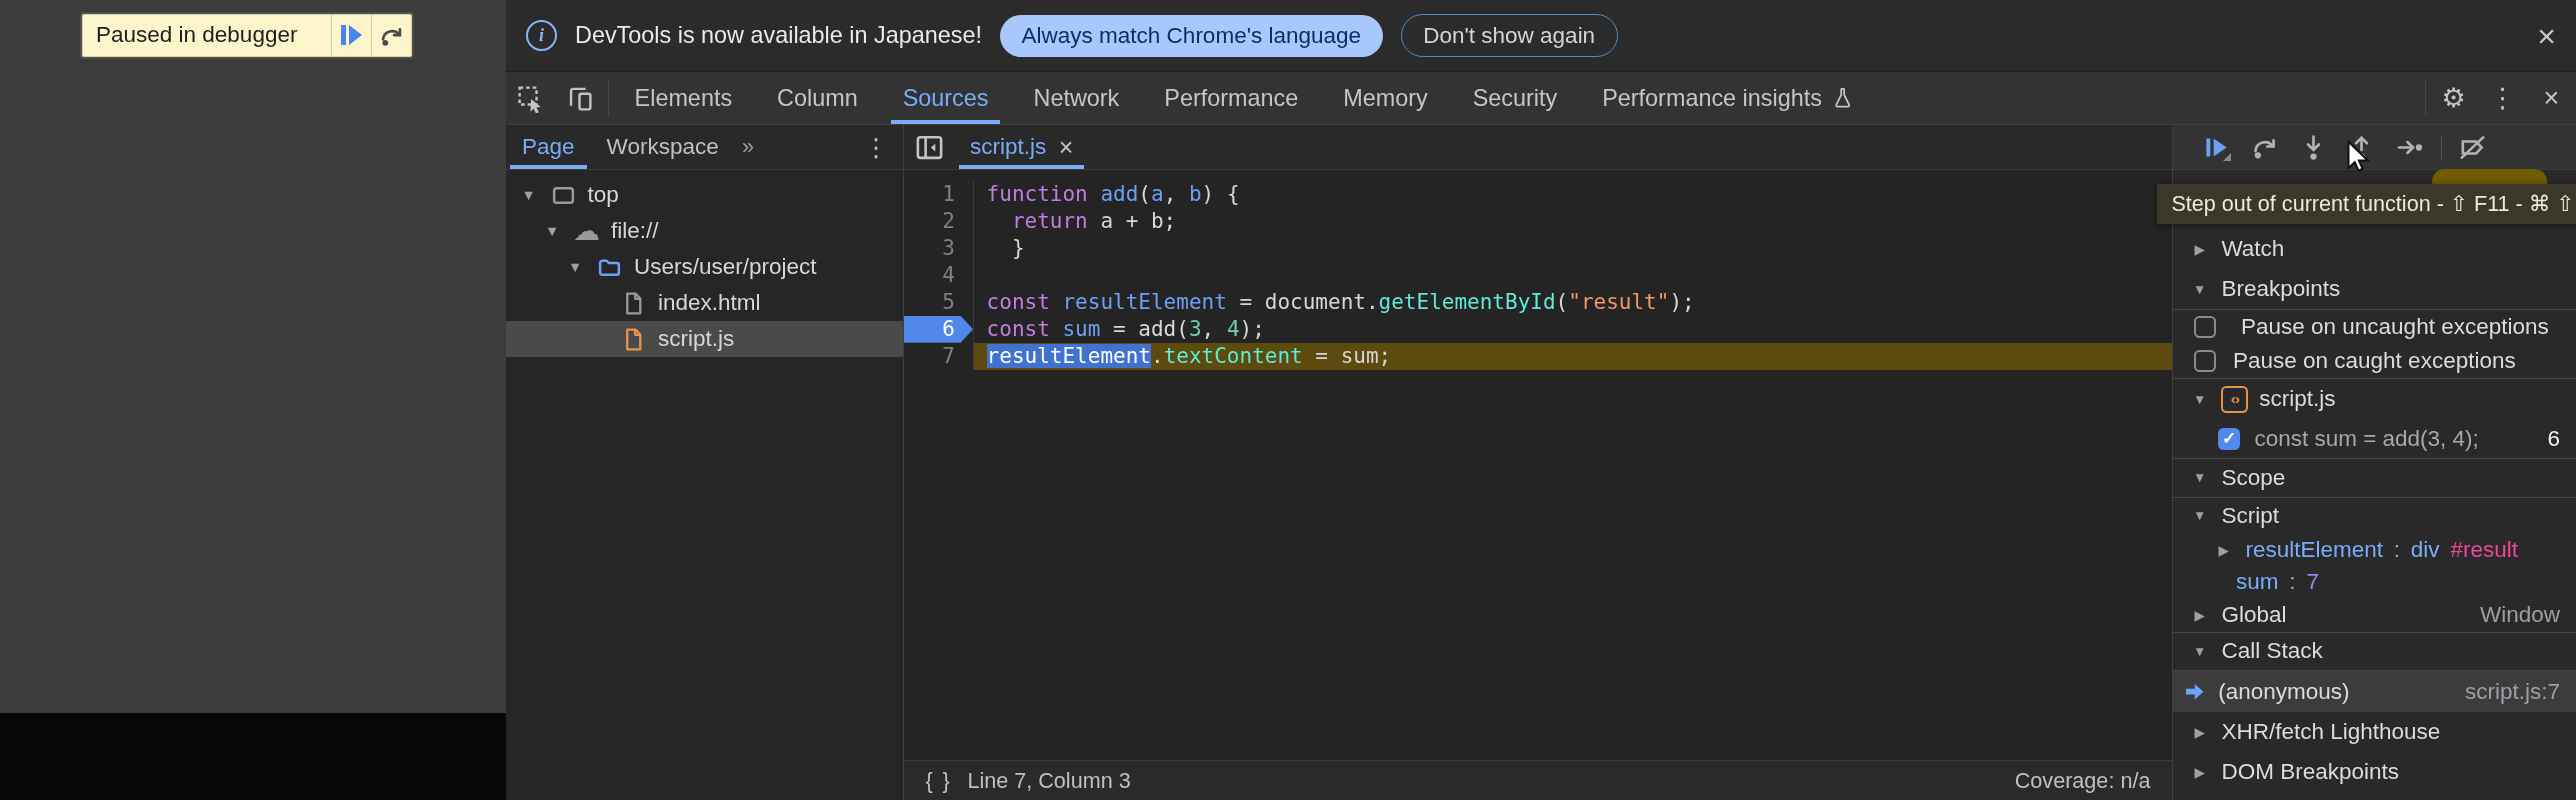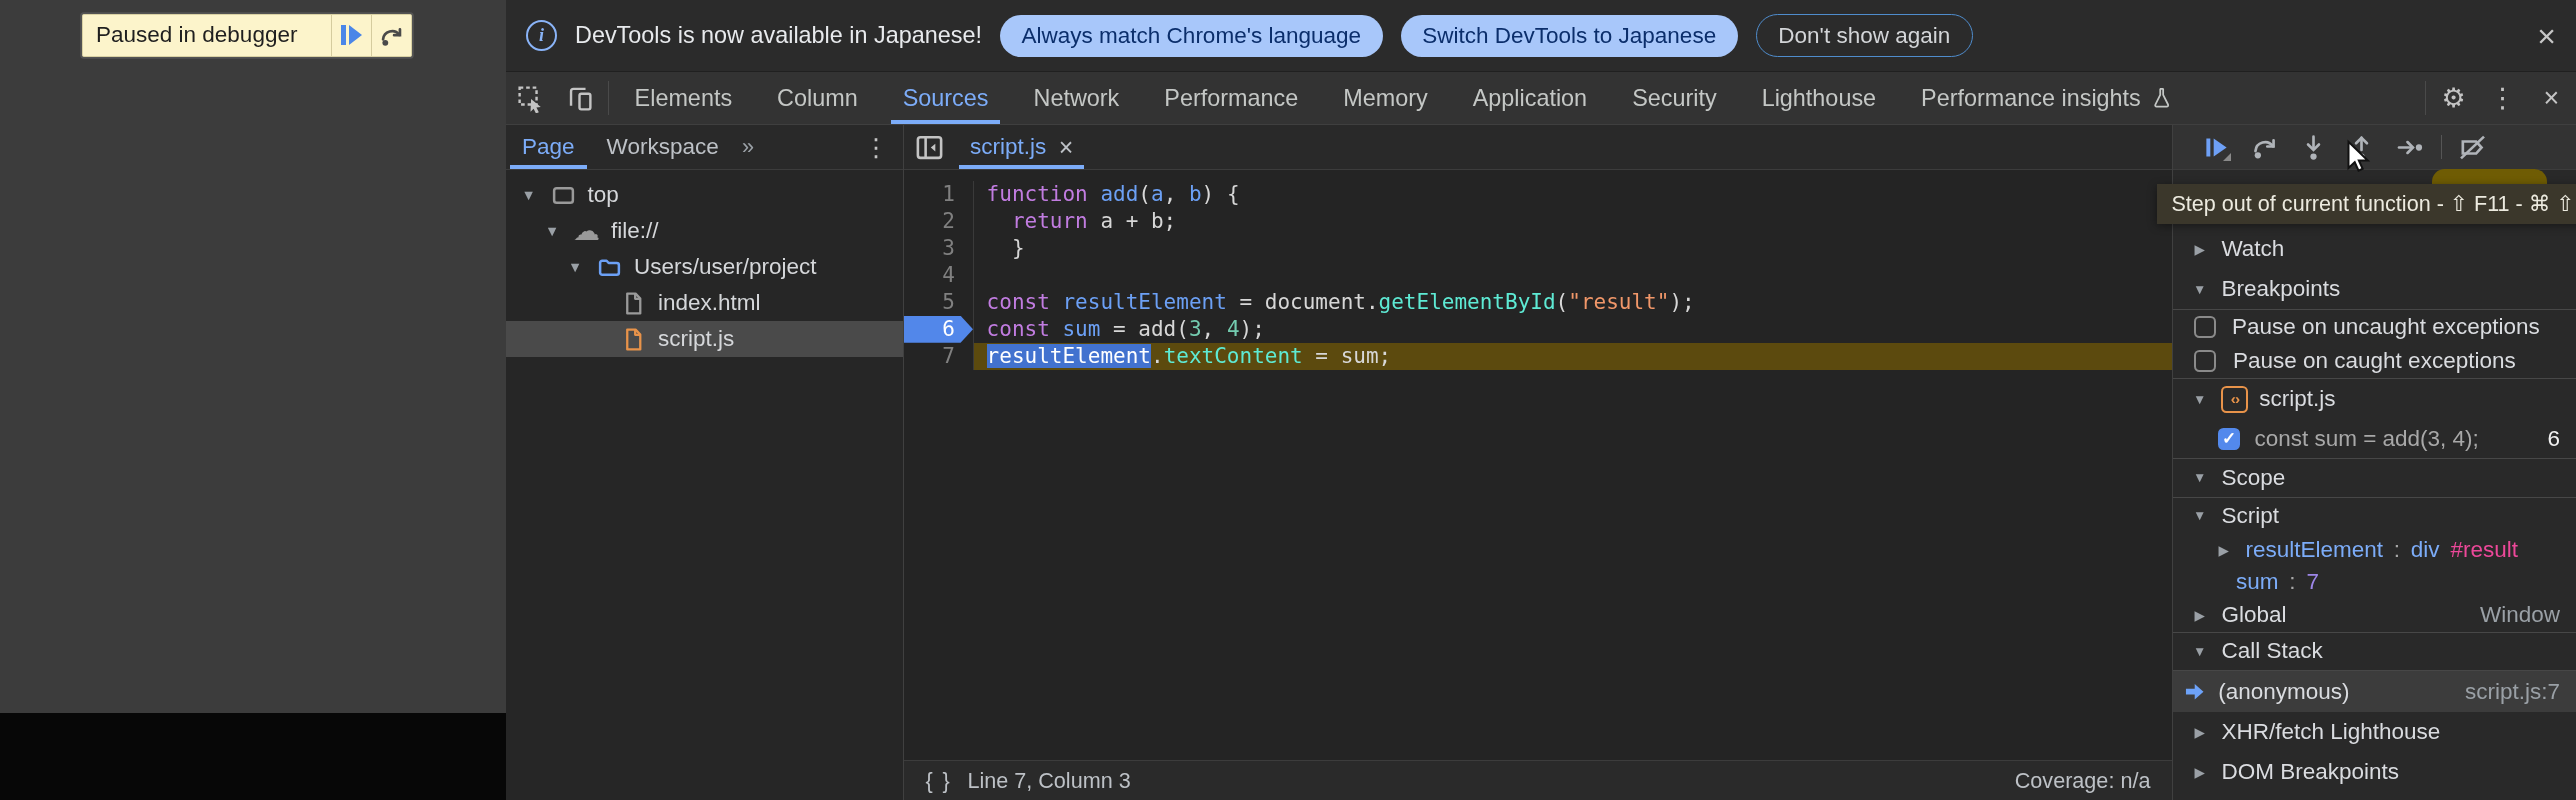--- a/index.html
+++ b/index.html
@@ -130,21 +130,20 @@
     </div>
     <div class="black-bottom"></div>
   </div>
 
   <div class="devtools">
 
     <div class="notif-bar">
       <div class="info-icon">i</div>
       <div class="notif-msg">DevTools is now available in Japanese!</div>
       <div class="pill-btn">Always match Chrome's language</div>
-      <div class="pill-btn">Switch DevTools to Japanese</div>
       <div class="ghost-btn">Don't show again</div>
       <div class="notif-spacer"></div>
       <div class="x-icon">×</div>
     </div>
 
     <div class="tab-bar">
       <div class="tb-icon">
         <svg width="29" height="29" viewBox="0 0 24 24" fill="none" stroke="#c4c4c4" stroke-width="2">
           <rect x="3" y="3" width="14" height="14" stroke-dasharray="3 2.4"></rect>
           <path d="M12.5 12.5l8 6.5-3.6.4 2 4-2.4 1-1.9-4-2.6 2.6z" fill="#c4c4c4" stroke="none"></path>
@@ -170,27 +169,21 @@
           <div class="tab">
             <span>Network</span>
           </div>
           <div class="tab">
             <span>Performance</span>
           </div>
           <div class="tab">
             <span>Memory</span>
           </div>
           <div class="tab">
-            <span>Application</span>
-          </div>
-          <div class="tab">
             <span>Security</span>
-          </div>
-          <div class="tab">
-            <span>Lighthouse</span>
           </div>
           <div class="tab">
             <span>Performance insights</span>
             <svg viewBox="0 0 24 24" width="23.4" height="23.4">
               <path d="M10 3h4M10.5 3v6l-5 10a1.5 1.5 0 0 0 1.3 2.2h10.4a1.5 1.5 0 0 0 1.3-2.2l-5-10V3" fill="none" stroke="#c4c7c5" stroke-width="1.8" stroke-linejoin="round"></path>
             </svg>
           </div>
         </div>
       <div class="spacer"></div>
       <div class="tb-divider"></div>
@@ -373,21 +366,21 @@
         <div class="dbg-sections">
           <div class="sec-row h44">
             <span class="sec-arrow">▶</span>
             <span>Watch</span>
           </div>
           <div class="sec-row h44">
             <span class="sec-arrow">▼</span>
             <span>Breakpoints</span>
           </div>
           <div class="sec-div"></div>
-          <div class="sec-row h38" style="gap:16px;">
+          <div class="sec-row h38" style="gap:25px;">
             <span class="cb"></span>
             <span>Pause on uncaught exceptions</span>
           </div>
           <div class="sec-row h38" style="gap:17px;">
             <span class="cb"></span>
             <span>Pause on caught exceptions</span>
           </div>
           <div class="sec-div"></div>
           <div class="sec-row h46">
             <span class="sec-arrow">▼</span>

